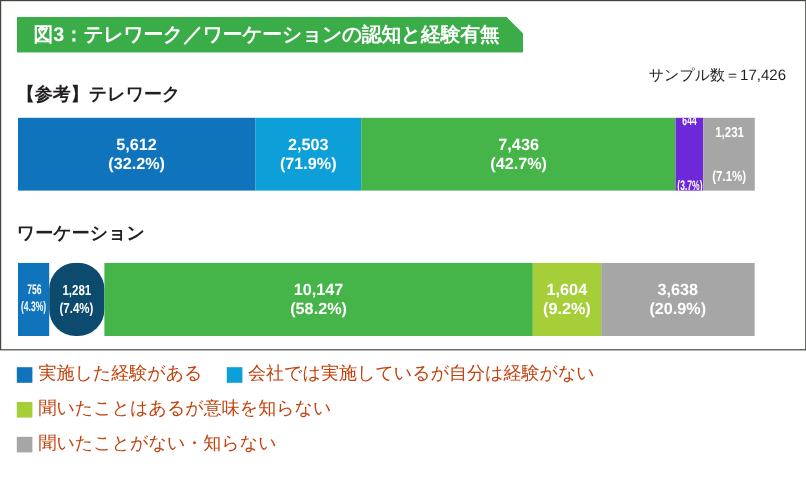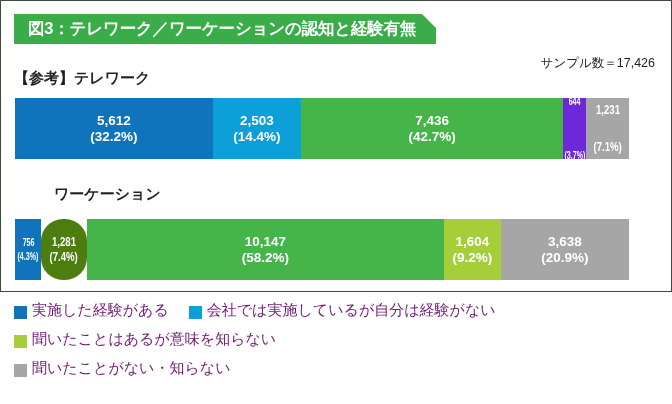--- a/index.html
+++ b/index.html
@@ -59,21 +59,21 @@
   
   .section-label {
     position: absolute;
     left: 13px;
     font-size: 15px;
     font-weight: bold;
     color: #231f20;
     white-space: nowrap;
   }
   .section-label.s1 { top: 68px; }
-  .section-label.s2 { top: 184px; margin-left: 40px; }
+  .section-label.s2 { top: 184px; }
 
   
   .bar {
     position: absolute;
     left: 14px;
     width: 614px;
     display: flex;
     overflow: hidden;
   }
   .bar.b1 { top: 97px; height: 61px; }
@@ -134,23 +134,22 @@
   .swatch {
     width: 13px;
     height: 13px;
     flex: 0 0 auto;
     margin-right: 5px;
     margin-top: 1px;
   }
   .legend-label {
     font-size: 15px;
     font-weight: normal;
-    color: #701a75;
+    color: #c2410c;
     line-height: 1;
-    font-family: Liberation Mono, monospace;
   }
 </style>
 </head>
 <body>
 
 <div id="figure">
 
   <div class="title-banner" style="background: rgb(58, 172, 72);">
     <span class="title-text">図3：テレワーク／ワーケーションの認知と経験有無</span>
   </div>
@@ -159,21 +158,21 @@
 
   <div class="section-label s1">【参考】テレワーク</div>
 
   <div class="bar b1">
     <div class="seg" style="background: rgb(16, 116, 188); flex: 0 0 32.2%;">
       <span class="val">5,612</span>
       <span class="pct">(32.2%)</span>
     </div>
     <div class="seg" style="background: rgb(12, 159, 216); flex: 0 0 14.4%;">
       <span class="val">2,503</span>
-      <span class="pct">(14.4%)</span>
+      <span class="pct">(71.9%)</span>
     </div>
     <div class="seg" style="background: rgb(69, 180, 73); flex: 0 0 42.7%;">
       <span class="val">7,436</span>
       <span class="pct">(42.7%)</span>
     </div>
     <div class="seg xnarrow" style="background: #6d28d9; flex: 0 0 3.7%; gap: 40px;">
       <span class="val">644</span>
       <span class="pct">(3.7%)</span>
     </div>
     <div class="seg narrow" style="background: rgb(166, 166, 166); flex: 0 0 7.1%; gap: 22px;">
@@ -182,21 +181,21 @@
     </div>
   </div>
 
   <div class="section-label s2">ワーケーション</div>
 
   <div class="bar b2">
     <div class="seg xnarrow" style="background: rgb(16, 116, 188); flex: 0 0 4.3%;">
       <span class="val">756</span>
       <span class="pct">(4.3%)</span>
     </div>
-    <div class="seg narrow" style="background: #4d7c0f; flex: 0 0 7.4%; border-radius: 22px;">
+    <div class="seg narrow" style="background: #0c4a6e; flex: 0 0 7.4%; border-radius: 22px;">
       <span class="val">1,281</span>
       <span class="pct">(7.4%)</span>
     </div>
     <div class="seg" style="background: rgb(69, 180, 73); flex: 0 0 58.2%;">
       <span class="val">10,147</span>
       <span class="pct">(58.2%)</span>
     </div>
     <div class="seg" style="background: rgb(166, 206, 57); flex: 0 0 9.2%;">
       <span class="val">1,604</span>
       <span class="pct">(9.2%)</span>

